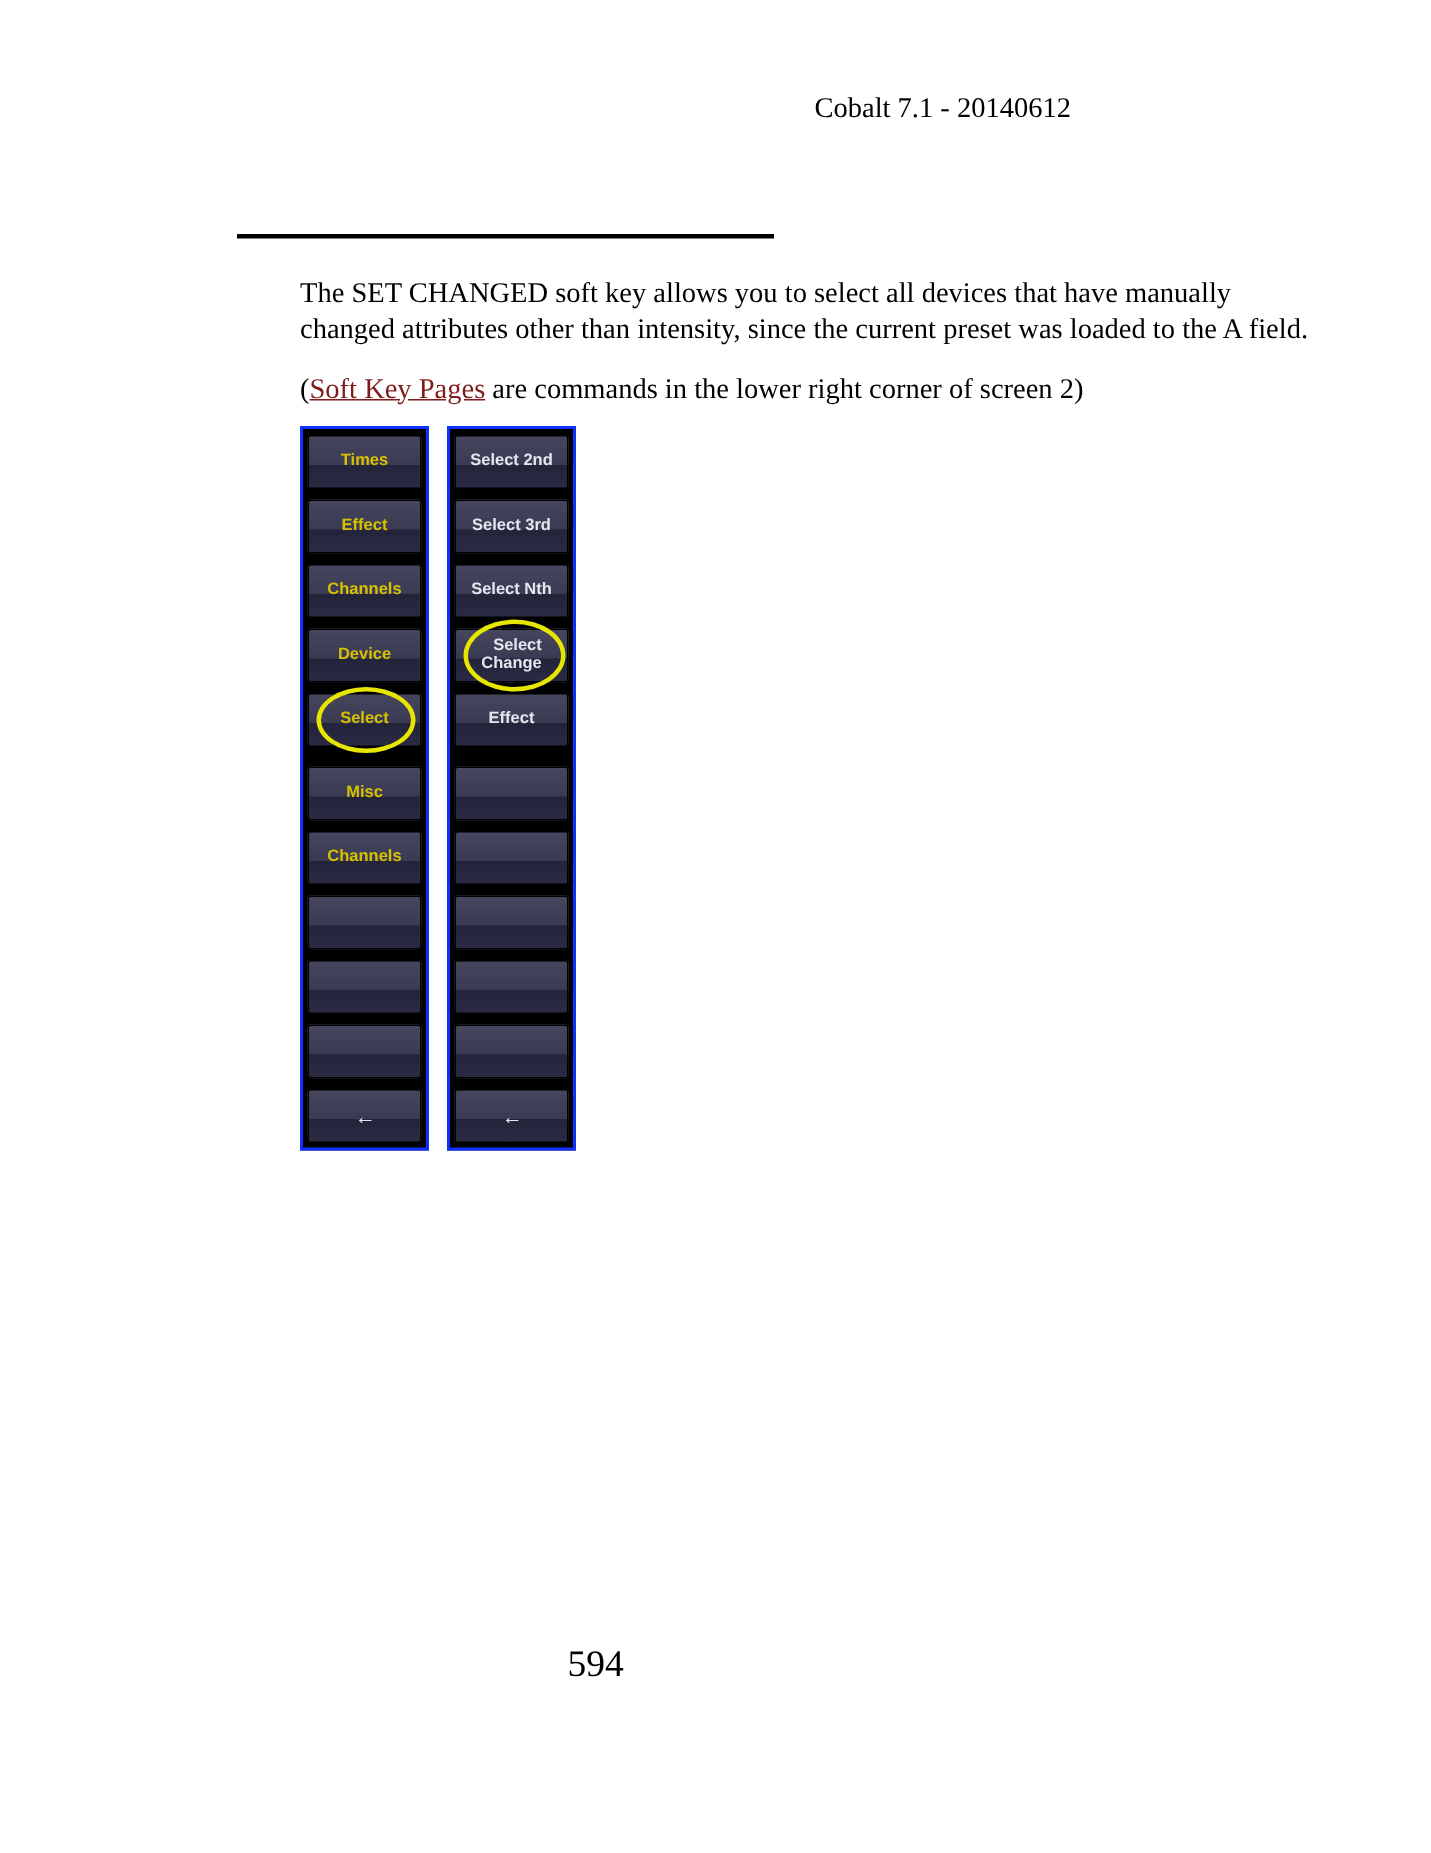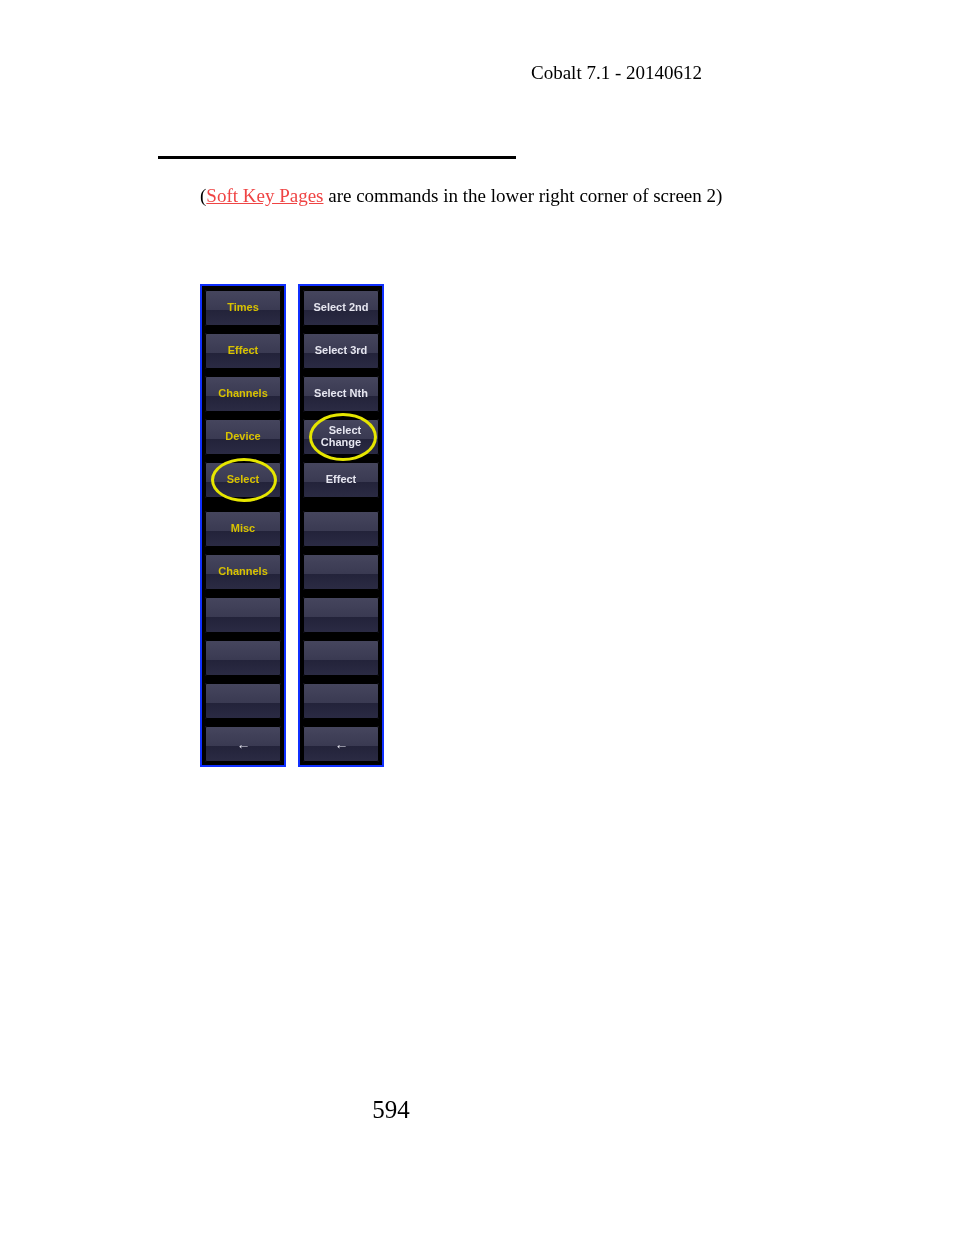--- a/index.html
+++ b/index.html
@@ -9,20 +9,21 @@
     height: 1235px;
     background: #ffffff;
     font-family: "Times New Roman", Times, serif;
     color: #000;
     position: relative;
   }
   .page {
     position: relative;
     width: 782px;
     height: 1235px;
+    padding-left: 12px;
   }
   .header-right {
     position: absolute;
     top: 62px;
     right: 80px;
     font-size: 19px;
   }
   .rule {
     position: absolute;
     left: 158px;
@@ -33,21 +34,21 @@
   .body-text {
     position: absolute;
     left: 200px;
     top: 184px;
     width: 680px;
     font-size: 19px;
     line-height: 1.25;
   }
   .body-text p { margin: 0 0 16px 0; }
   a.link {
-    color: #ef4444;
+    color: #7f1d1d;
   }
   .panels {
     position: absolute;
     left: 200px;
     top: 284px;
     display: flex;
     gap: 12px;
   }
   .panel {
     width: 86px;
@@ -107,20 +108,21 @@
 </head>
 <body>
 
 <div class="page">
 
   <div class="header-right">Cobalt 7.1 - 20140612</div>
 
   <div class="rule"></div>
 
   <div class="body-text">
+    <p>The SET CHANGED soft key allows you to select all devices that have manually changed attributes other than intensity, since the current preset was loaded to the A field.</p>
     <p>
       <span>(</span><a class="link" href="#">Soft Key Pages</a><span> are commands in the lower right corner of screen 2)</span>
     </p>
   </div>
 
   <div class="panels">
     <div class="panel" id="panel-left">
         <div class="key yellow">
           <span class="txt">Times</span>
         </div>

